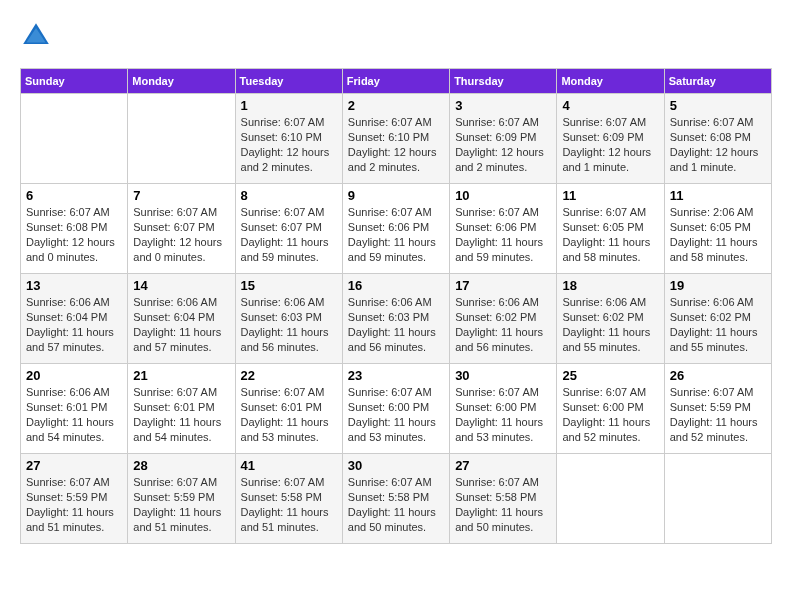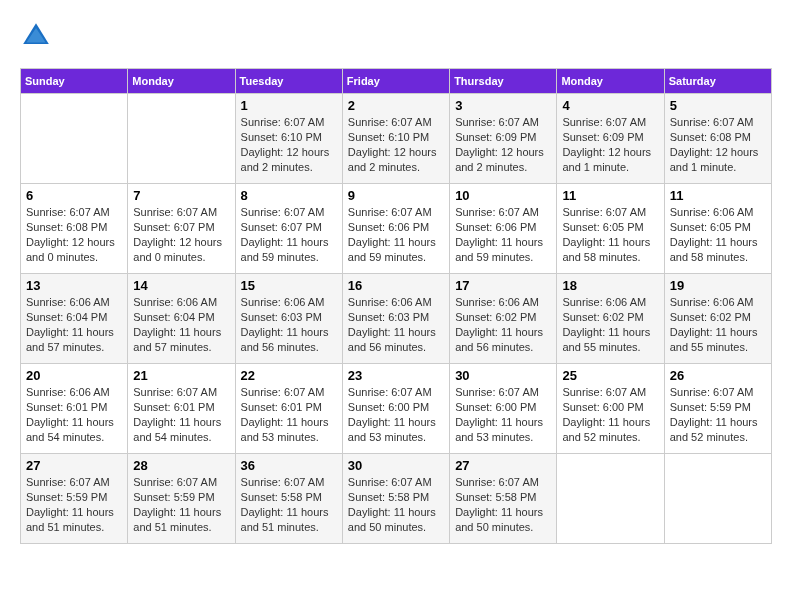--- a/index.html
+++ b/index.html
@@ -184,21 +184,21 @@
 Daylight: 11 hours and 59 minutes.</div>
         </td>
         <td>
           <span class="day-num">11</span>
           <div class="day-info">Sunrise: 6:07 AM
 Sunset: 6:05 PM
 Daylight: 11 hours and 58 minutes.</div>
         </td>
         <td>
           <span class="day-num">11</span>
-          <div class="day-info">Sunrise: 6:06 AM
+          <div class="day-info">Sunrise: 2:06 AM
 Sunset: 6:05 PM
 Daylight: 11 hours and 58 minutes.</div>
         </td>
       </tr>
       <tr>
         <td>
           <span class="day-num">13</span>
           <div class="day-info">Sunrise: 6:06 AM
 Sunset: 6:04 PM
 Daylight: 11 hours and 57 minutes.</div>
@@ -291,21 +291,21 @@
 Sunset: 5:59 PM
 Daylight: 11 hours and 51 minutes.</div>
         </td>
         <td>
           <span class="day-num">28</span>
           <div class="day-info">Sunrise: 6:07 AM
 Sunset: 5:59 PM
 Daylight: 11 hours and 51 minutes.</div>
         </td>
         <td>
-          <span class="day-num">36</span>
+          <span class="day-num">41</span>
           <div class="day-info">Sunrise: 6:07 AM
 Sunset: 5:58 PM
 Daylight: 11 hours and 51 minutes.</div>
         </td>
         <td>
           <span class="day-num">30</span>
           <div class="day-info">Sunrise: 6:07 AM
 Sunset: 5:58 PM
 Daylight: 11 hours and 50 minutes.</div>
         </td>

